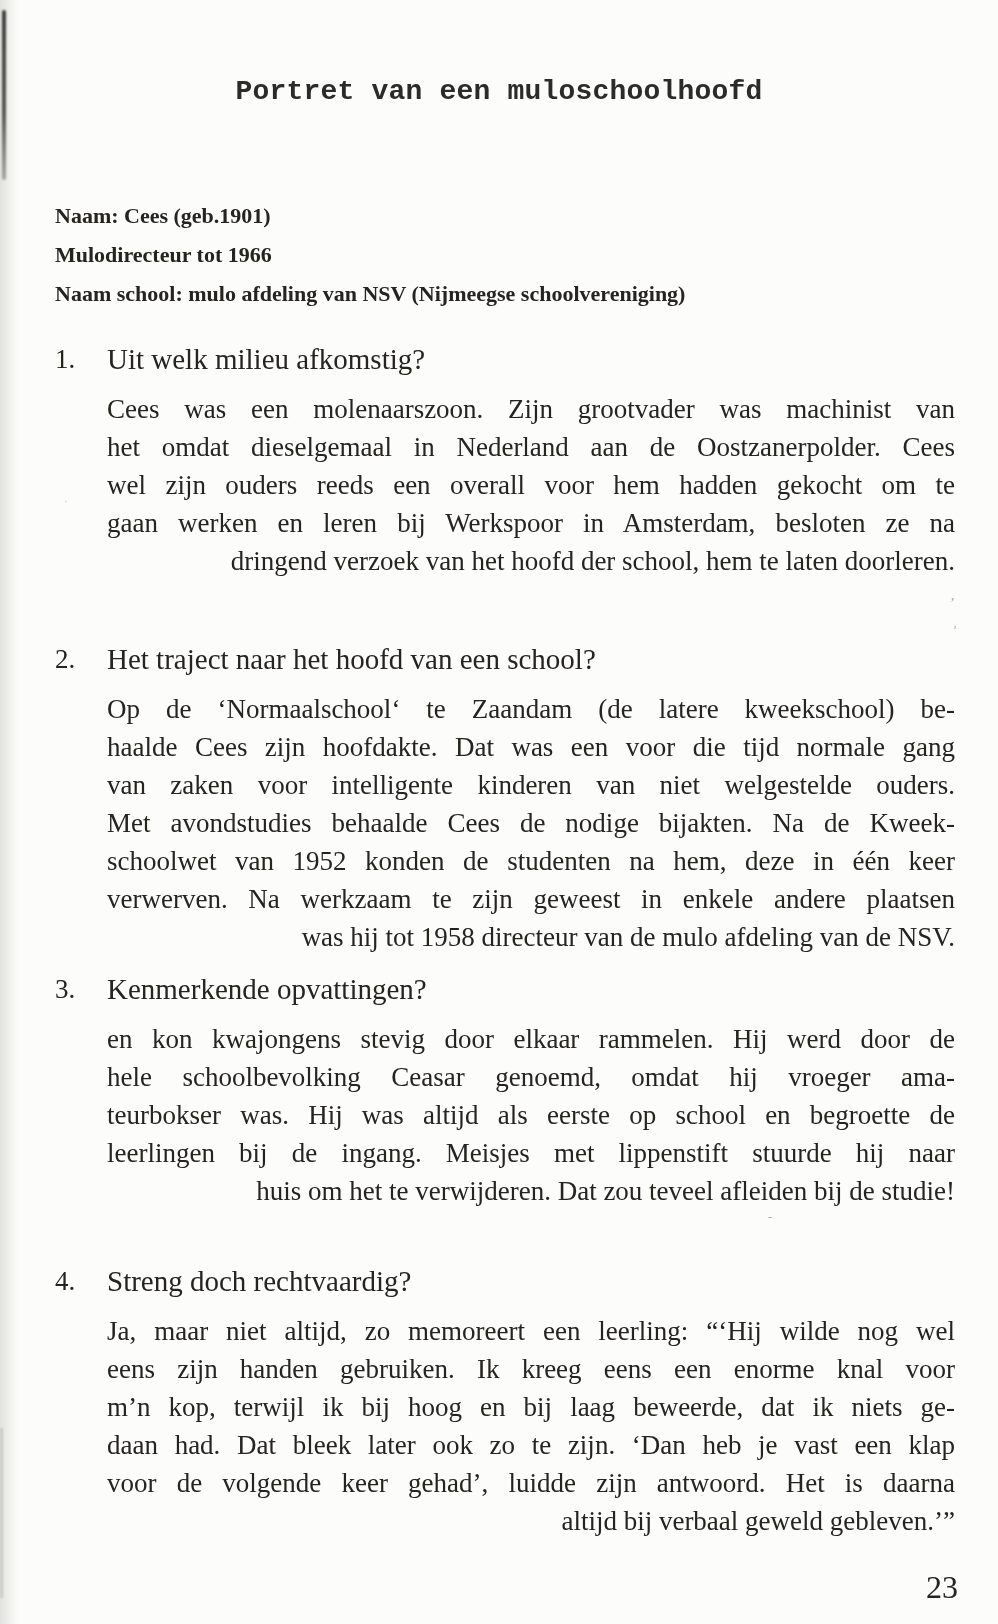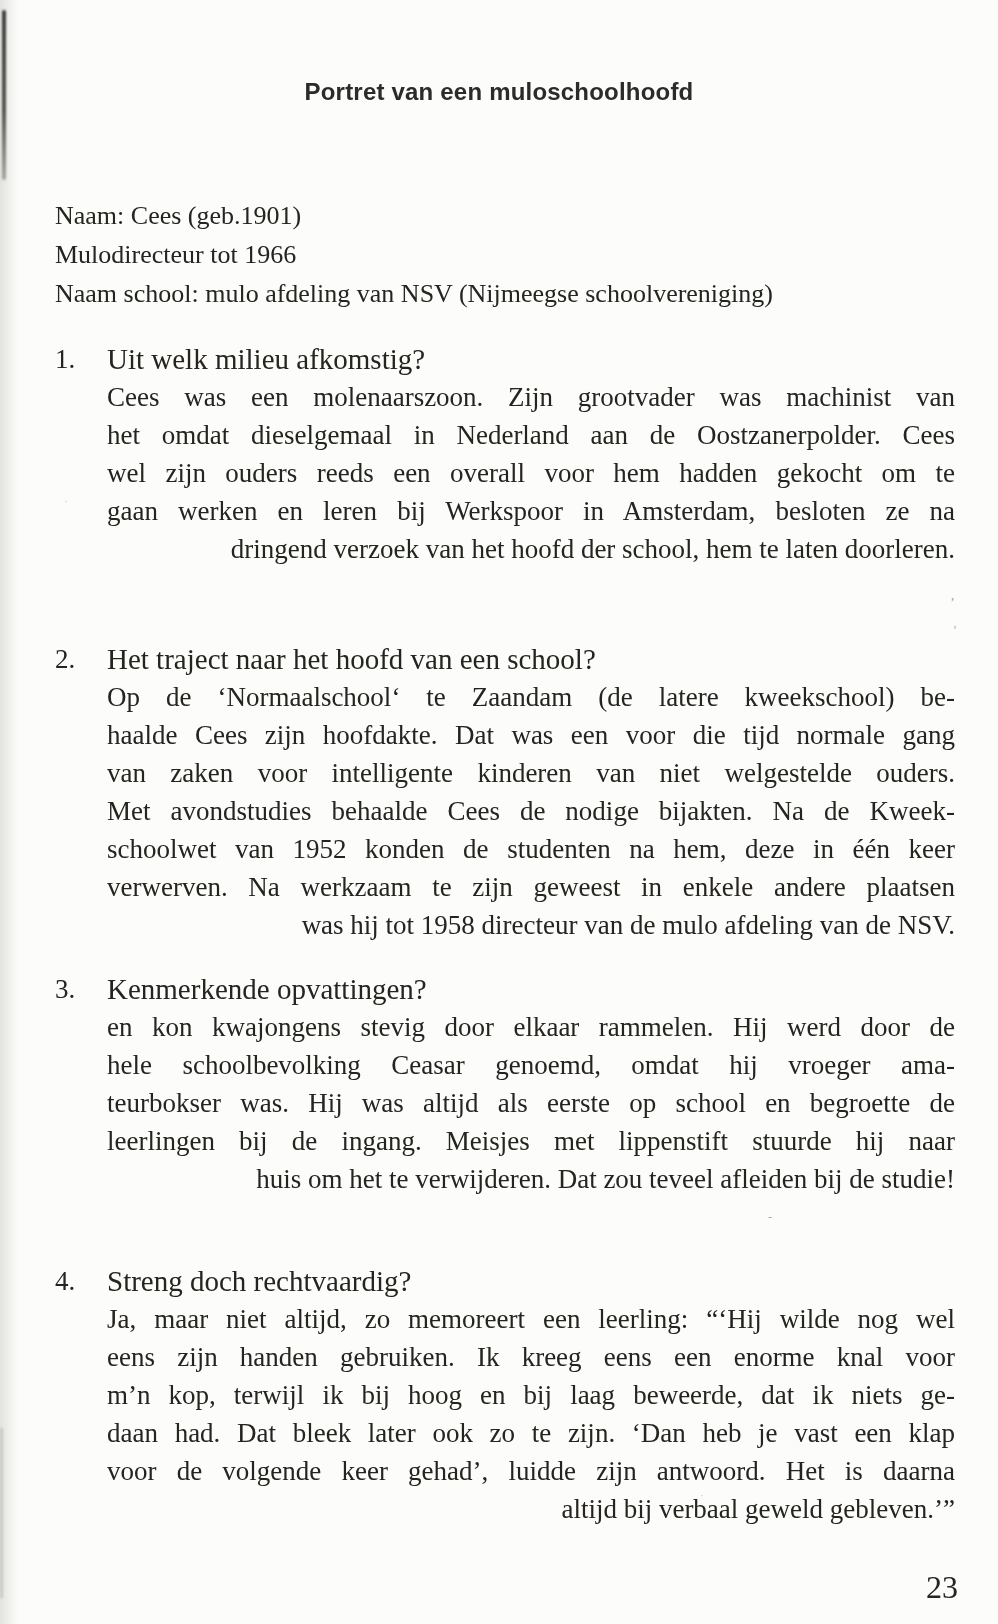--- a/index.html
+++ b/index.html
@@ -27,40 +27,40 @@
     background:#c9c9c5; filter:blur(1px);
   }
   .speck {
     position:absolute; color:#56544e; font-size:15px; line-height:1;
     opacity:.5; user-select:none;
   }
   
   .title {
     position:absolute; top:70px; left:0; width:100%;
     text-align:center;
-    font-family:Liberation Sans, sans-serif;
-    font-weight:bold; font-size:24px; line-height:44px;
+    font-family:Liberation Mono, monospace;
+    font-weight:bold; font-size:28px; line-height:44px;
     color:#2b2b29; letter-spacing:0.2px;
   }
   
   .meta {
     position:absolute; top:196px; left:55px; right:43px;
-    font-size:26px; line-height:39px;
+    font-size:22px; line-height:39px;font-weight:bold;
   }
   
   .section { position:absolute; left:0; right:0; }
   .num {
     position:absolute; left:55px; top:0;
     font-size:27px; line-height:38px;
   }
   .q {
     margin-left:107px;
     font-size:29px; line-height:38px;
   }
-  .ans { margin-top:0; }
+  .ans { margin-top:12px; }
   .line {
     margin:0 43px 0 107px;
     font-size:27px; line-height:38px;
   }
   .jline { text-align:justify; text-align-last:justify; }
   .lline { text-align:right; }
   .pagenum {
     position:absolute; top:1572px; right:40px;
     font-size:32px; line-height:30px;
   }

